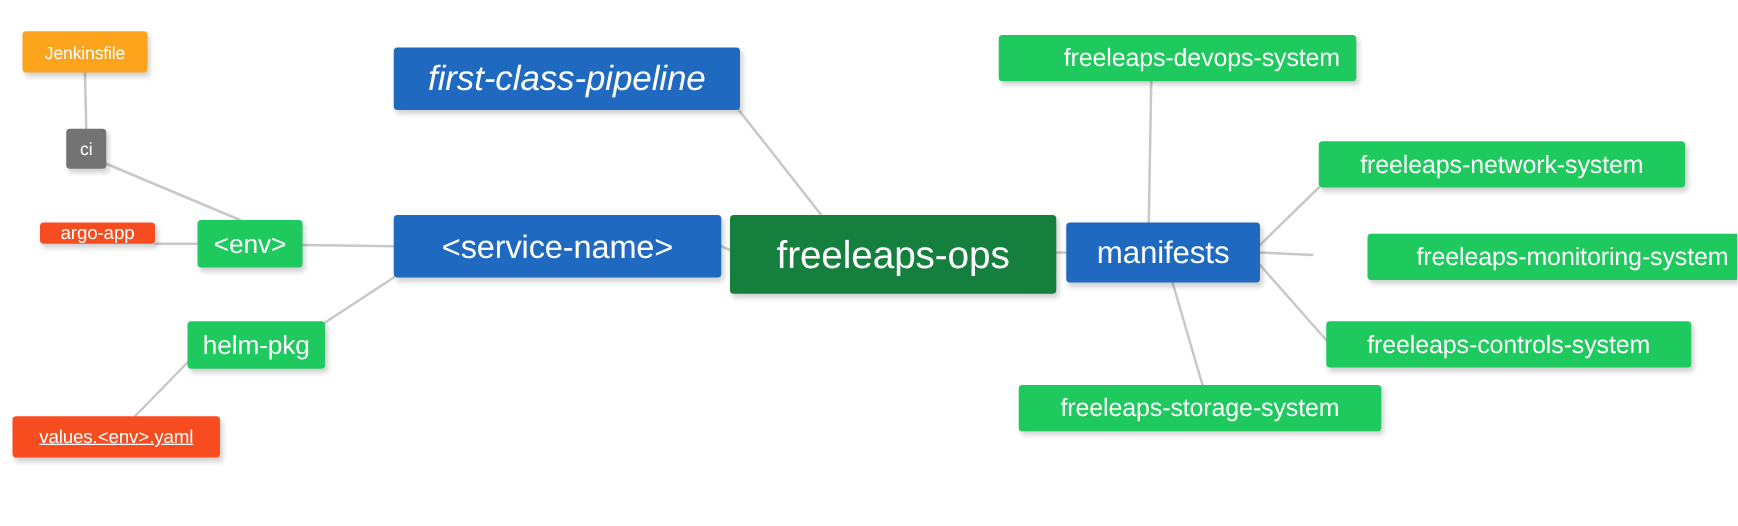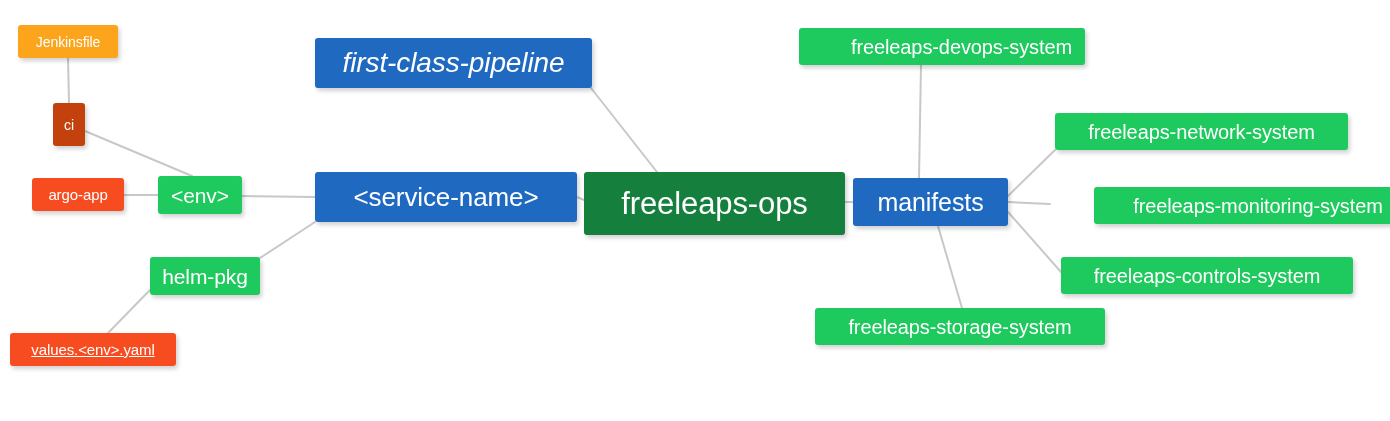--- a/index.html
+++ b/index.html
@@ -85,24 +85,24 @@
       </div>
       <div class="node c-blue" style="left: 853px; top: 178px; width: 155px; height: 48px; font-size: 25px; background: rgb(31, 105, 192); color: rgb(255, 255, 255);">
         <span class="node-label">manifests</span>
       </div>
       <div class="node c-green" style="left: 158px; top: 176px; width: 84px; height: 38px; font-size: 21px; background: rgb(30, 201, 94); color: rgb(255, 255, 255);">
         <span class="node-label">&lt;env&gt;</span>
       </div>
       <div class="node c-green" style="left: 150px; top: 257px; width: 110px; height: 38px; font-size: 21px; background: rgb(30, 201, 94); color: rgb(255, 255, 255);">
         <span class="node-label">helm-pkg</span>
       </div>
-      <div class="node c-red" style="left: 53px; top: 103px; width: 32px; height: 43px; font-size: 14px; background: #c2410c; color: rgb(255, 255, 255);">
+      <div class="node c-red" style="left: 53px; top: 103px; width: 32px; height: 32px; font-size: 14px; background: #737373; color: rgb(255, 255, 255);">
         <span class="node-label">ci</span>
       </div>
-      <div class="node c-red" style="left: 32px; top: 178px; width: 92px; height: 33px; font-size: 15px; background: rgb(247, 76, 32); color: rgb(255, 255, 255);">
+      <div class="node c-red" style="left: 32px; top: 178px; width: 92px; height: 17px; font-size: 15px; background: rgb(247, 76, 32); color: rgb(255, 255, 255);">
         <span class="node-label">argo-app</span>
       </div>
       <div class="node c-orange" style="left: 18px; top: 25px; width: 100px; height: 33px; font-size: 14px; background: rgb(251, 164, 28); color: rgb(255, 255, 255); text-align: right;">
         <span class="node-label">Jenkinsfile</span>
       </div>
       <div class="node c-red" style="left: 10px; top: 333px; width: 166px; height: 33px; font-size: 15px; background: rgb(247, 76, 32); color: rgb(255, 255, 255); text-decoration: underline;">
         <span class="node-label">values.&lt;env&gt;.yaml</span>
       </div>
       <div class="node c-green" style="left: 799px; top: 28px; width: 286px; height: 37px; font-size: 20px; background: rgb(30, 201, 94); color: rgb(255, 255, 255); padding-left: 39px;">
         <span class="node-label">freeleaps-devops-system</span>

